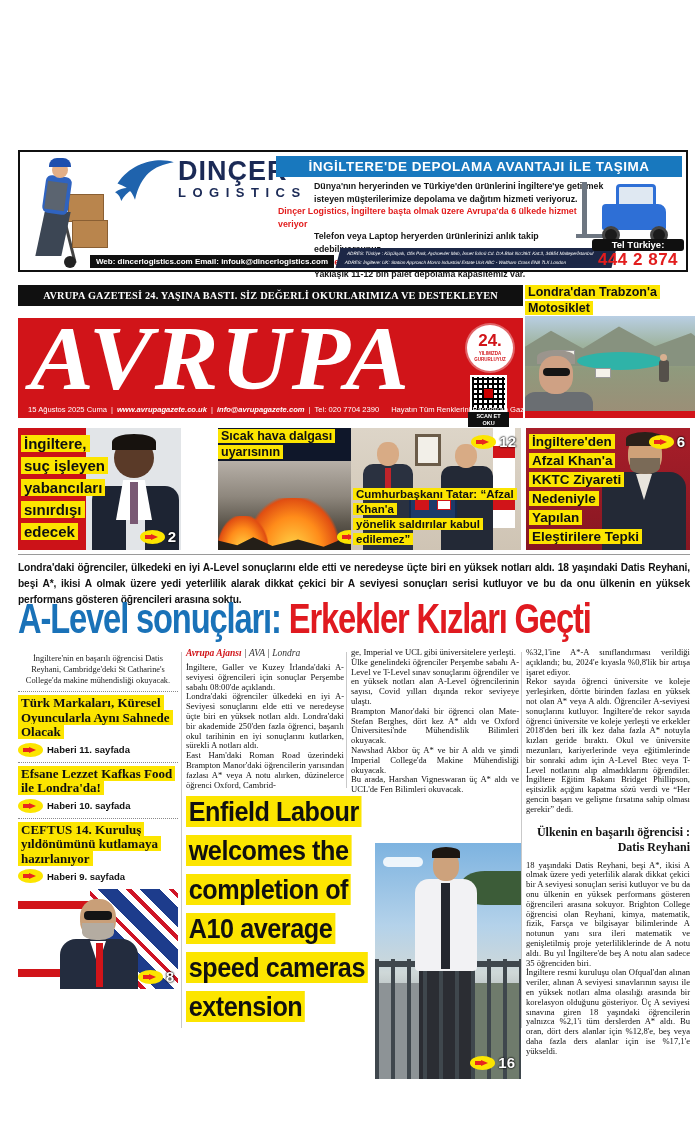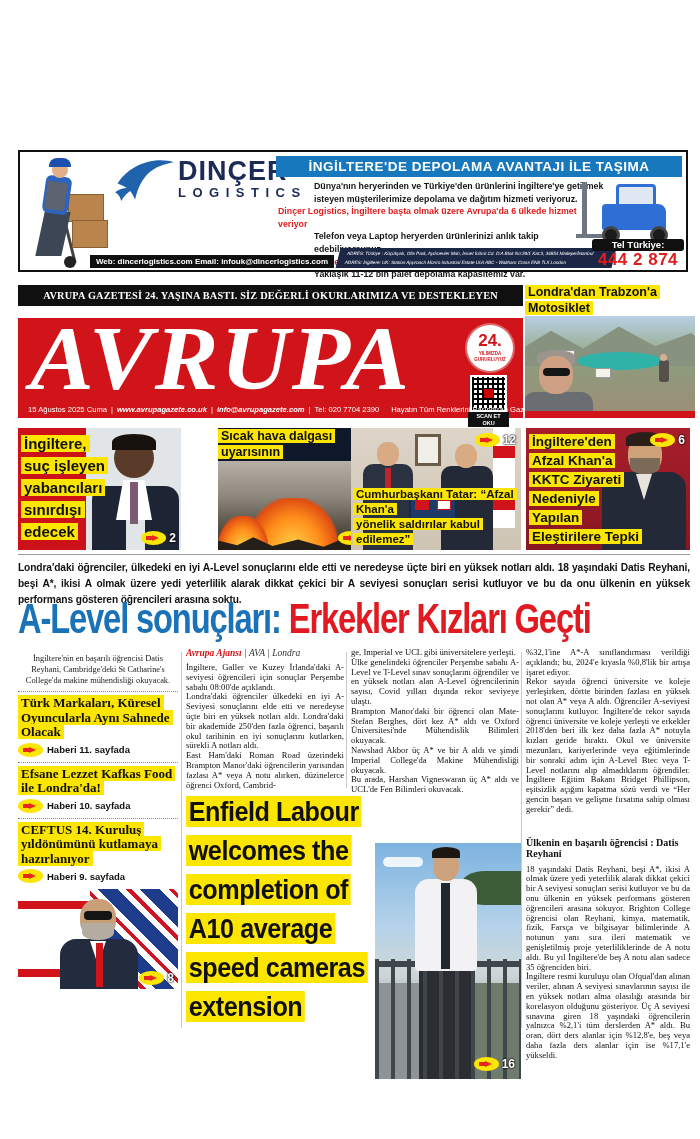--- a/index.html
+++ b/index.html
@@ -87,21 +87,21 @@
   .mp-glasses{position:absolute;left:18px;top:52px;width:27px;height:8px;border-radius:4px;background:#151515;}
   .mp-man-body{position:absolute;left:-2px;top:76px;width:70px;height:30px;border-radius:12px 12px 0 0;background:#6a6e72;}
   .mp-hiker{position:absolute;right:26px;top:44px;width:10px;height:22px;background:#55504a;border-radius:3px;}
   .mp-hiker-h{position:absolute;right:28px;top:38px;width:7px;height:7px;border-radius:50%;background:#d8b090;}
   .moto-red{position:absolute;left:0;bottom:0;right:0;height:7px;background:#d11419;}
   
   .pill{display:inline-flex;align-items:center;justify-content:center;width:25px;height:14px;border-radius:50%;background:#fce500;flex:none;}
   .arrow{display:inline-block;width:0;height:0;border-top:3.5px solid transparent;border-bottom:3.5px solid transparent;border-left:7px solid #e8251f;position:relative;margin-left:4px;}
   .arrow::before{content:"";position:absolute;right:7px;top:-2px;width:6px;height:4px;background:#e8251f;}
   .badge-row{position:absolute;display:flex;align-items:center;gap:3px;}
-  .pg-num{font-family:"Liberation Sans",sans-serif;font-weight:800;font-size:12px;color:#fff;text-shadow:0 0 2px #000,0 0 2px #000;}
+  .pg-num{font-family:"Liberation Sans",sans-serif;font-weight:800;font-size:15px;color:#fff;text-shadow:0 0 2px #000,0 0 2px #000;}
   
   .story{position:absolute;top:428px;height:122px;overflow:hidden;}
   .s1{left:18px;width:163px;background:#cc1218;}
   .s1-photo{position:absolute;right:0;top:0;width:95px;height:122px;background:#e2e5e8;}
   .s1-head{position:absolute;left:28px;top:10px;width:40px;height:40px;border-radius:50%;background:#5a3a28;}
   .s1-hair{position:absolute;left:26px;top:6px;width:44px;height:16px;border-radius:50% 50% 0 0;background:#17120e;}
   .s1-shirt{position:absolute;left:30px;top:52px;width:36px;height:40px;background:#fff;clip-path:polygon(20% 0,80% 0,100% 100%,0 100%);}
   .s1-tie{position:absolute;left:44px;top:54px;width:8px;height:42px;background:#7a5a74;}
   .s1-suit-l{position:absolute;left:6px;top:58px;width:34px;height:64px;background:#1d2433;border-radius:14px 0 0 0;}
   .s1-suit-r{position:absolute;right:2px;top:58px;width:34px;height:64px;background:#1d2433;border-radius:0 14px 0 0;}
@@ -175,21 +175,21 @@
   .fut-man-beard{position:absolute;left:64px;top:34px;width:32px;height:17px;border-radius:0 0 45% 45%;background:#b4aca1;}
   .fut-glasses{position:absolute;left:66px;top:22px;width:28px;height:9px;border-radius:4px;background:#141414;}
   .fut-man-b{position:absolute;left:42px;top:50px;width:78px;height:50px;border-radius:16px 16px 0 0;background:#232c3e;}
   .fut-shirt{position:absolute;left:72px;top:52px;width:16px;height:24px;background:#fff;clip-path:polygon(0 0,100% 0,50% 100%);}
   .fut-tie{position:absolute;left:78px;top:54px;width:7px;height:44px;background:#d11419;}
   .fut-h{position:absolute;left:2px;top:3px;font-family:"Liberation Sans",sans-serif;font-weight:800;font-size:13px;line-height:16.5px;z-index:2;}
   .byline{font-size:9.5px;font-style:italic;margin-bottom:5px;}
   .by-name{color:#d11419;font-weight:700;}
   .by-rest{color:#333;}
   p.body{margin:0;font-size:8.6px;line-height:9.8px;text-align:justify;}
-  .subhead{margin:22px 0 6px;font-weight:700;font-size:10px;text-align:left;}
+  .subhead{margin:10px 0 6px;font-weight:700;font-size:12px;text-align:right;}
   
   .enfield{position:absolute;left:186px;top:792px;width:335px;height:236px;background:#fff;}
   .enf-h{position:absolute;left:0;top:0;width:196px;font-family:"Liberation Sans",sans-serif;font-weight:800;
      font-size:28px;line-height:39px;letter-spacing:-.5px;transform:scaleX(.9);transform-origin:left top;white-space:nowrap;}
   .enf-photo{position:absolute;right:0;top:17px;width:146px;height:236px;overflow:hidden;
      background:linear-gradient(180deg,#7db3e0 0%,#b4d2ea 35%,#cfd8d8 55%,#9aa0a2 75%,#7e8486 100%);margin-top:34px;}
   .enf-cloud{position:absolute;left:8px;top:14px;width:40px;height:10px;border-radius:8px;background:rgba(255,255,255,.85);}
   .enf-trees{position:absolute;right:0;top:28px;width:60px;height:34px;border-radius:40% 0 0 40%;background:#3c5c38;}
   .enf-road{position:absolute;left:0;bottom:0;width:100%;height:96px;background:linear-gradient(100deg,#8d9396 0 55%,#6f7b6c 55% 100%);}
   .enf-rail{position:absolute;left:0;bottom:0;width:100%;height:120px;

